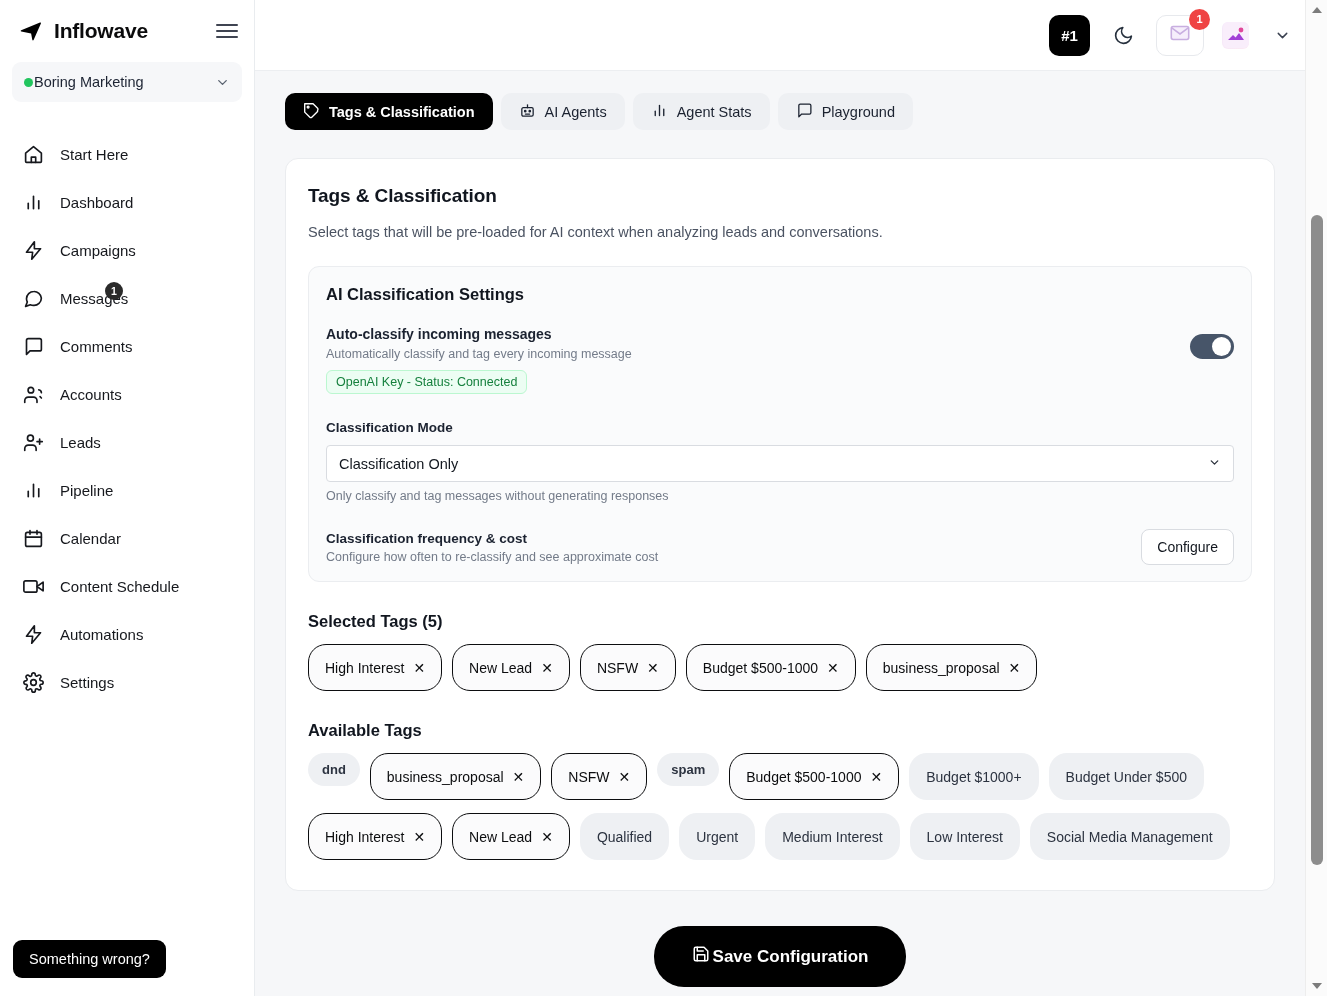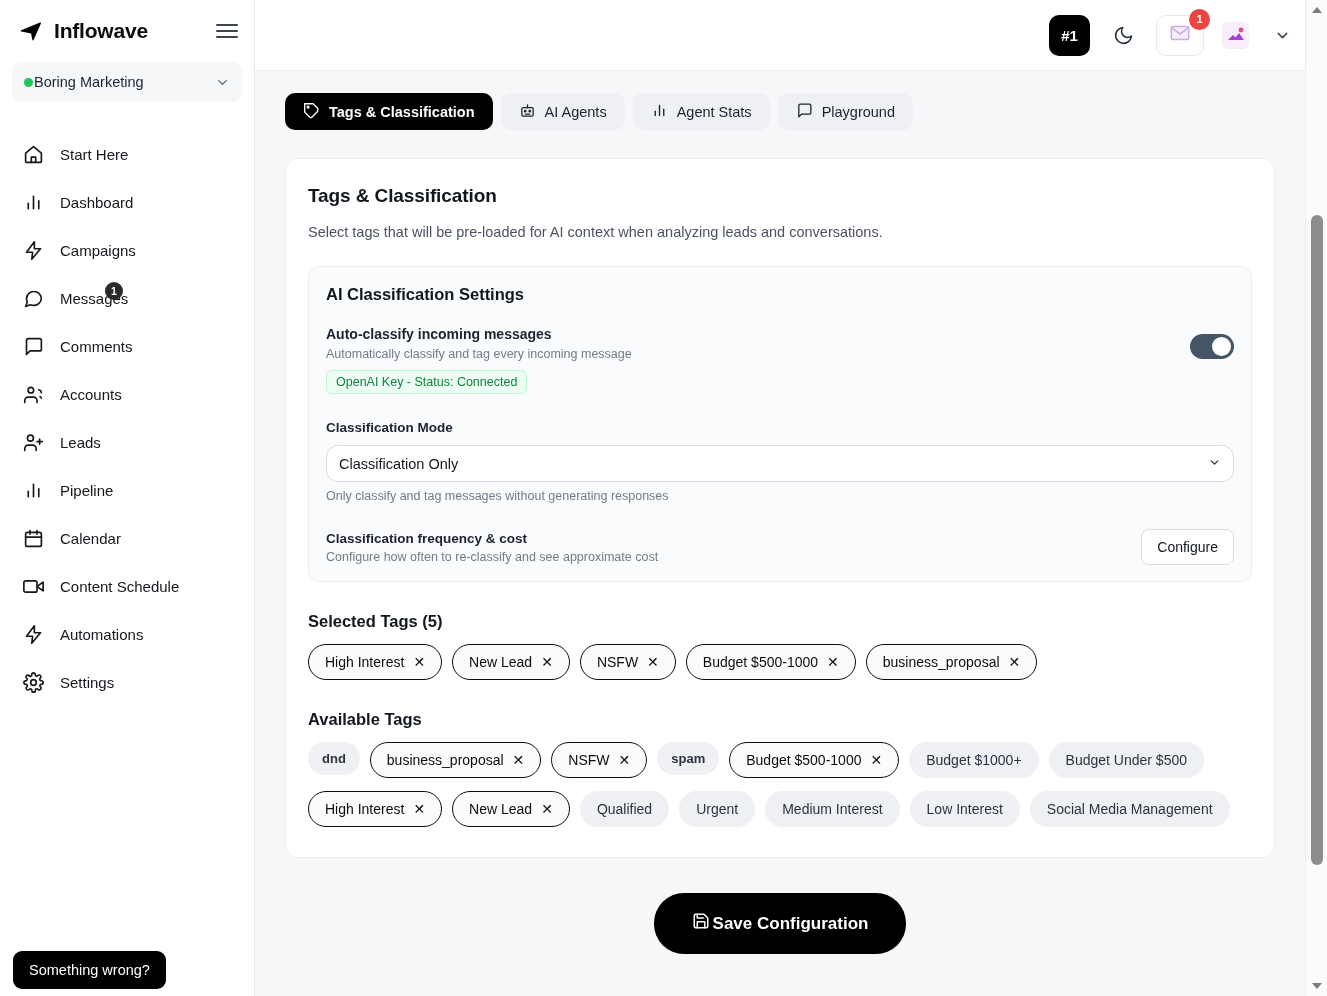--- a/index.html
+++ b/index.html
@@ -50,21 +50,21 @@
   .nav-item.active { background: #000000; color: #ffffff; }
   .badge-count {
     position: absolute; left: 105px; top: 8px;
     min-width: 18px; height: 18px; border-radius: 9px;
     background: #2a2a2a; color: #fff;
     font-size: 10.5px; font-weight: bold;
     display: flex; align-items: center; justify-content: center;
     padding: 0 5px;
   }
   .something-wrong {
-    position: absolute; left: 13px; bottom: 7px;
+    position: absolute; left: 13px; bottom: 18px;
     background: #000; color: #fff;
     font-size: 14.5px; padding: 11px 16px; border-radius: 9px;
     cursor: pointer;
   }
 
   
   .right { flex: 1; display: flex; flex-direction: column; min-width: 0; position: relative; background: #f6f7f9; }
 
   .topbar {
     height: 71px; background: #fff;
@@ -134,41 +134,41 @@
   .toggle {
     margin-left: auto; margin-top: 8px;
     width: 44px; height: 25px; border-radius: 13px;
     background: #475569; position: relative; cursor: pointer; flex: 0 0 44px;
   }
   .toggle .knob { position: absolute; right: 3px; top: 3px; width: 19px; height: 19px; border-radius: 50%; background: #fff; }
 
   .field-label { font-size: 13.5px; font-weight: 600; color: #1b2230; margin-top: 26px; }
   .select-box {
     margin-top: 10px; height: 37px; width: 100%;
-    border: 1px solid #d9dce1; border-radius: 12px; background: #fff;
+    border: 1px solid #d9dce1; border-radius: 4px; background: #fff;
     display: flex; align-items: center; padding: 0 12px;
     font-size: 14.5px; color: #12171f; cursor: pointer;
   }
   .select-box .caret { margin-left: auto; font-size: 12px; color: #2b313c; }
   .field-help { font-size: 12.5px; color: #737b89; margin-top: 7px; }
 
   .freq-row { display: flex; align-items: center; margin-top: 26px; }
   .freq-title { font-size: 13.5px; font-weight: bold; color: #1b2230; }
   .freq-desc { font-size: 12.5px; color: #737b89; margin-top: 4px; }
   .btn-outline {
     margin-left: auto; border: 1px solid #d9dce1; background: #fff;
     border-radius: 8px; padding: 9px 15px; font-size: 14px; color: #12171f; cursor: pointer;
     font-family: inherit;
   }
 
   .section-title { font-size: 16.5px; font-weight: bold; color: #11161f; margin-top: 30px; }
   .chips { display: flex; flex-wrap: wrap; gap: 10px; margin-top: 13px; }
   .chip {
     display: inline-flex; align-items: center; gap: 9px;
-    height: 36px; padding: 0 16px; border-radius: 18px;
+    height: 47px; padding: 0 16px; border-radius: 18px;
     font-size: 14px; cursor: pointer; white-space: nowrap;
   }
   .chip.selected { background: #fbfbfc; border: 1.6px solid #0c0d0f; color: #0c0d0f; }
   .chip.plain { background: #eef0f3; border: 1.6px solid transparent; color: #2c3340; }
   .chip .x { font-size: 14px; line-height: 1; color: #0c0d0f; }
   .chip.small { font-size: 13px; padding: 0 13px; height: 33px; font-weight: bold; }
 
   .save-wrap { display: flex; justify-content: center; padding: 35px 0 40px 0; }
   .btn-save {
     display: inline-flex; align-items: center; gap: 3px;

